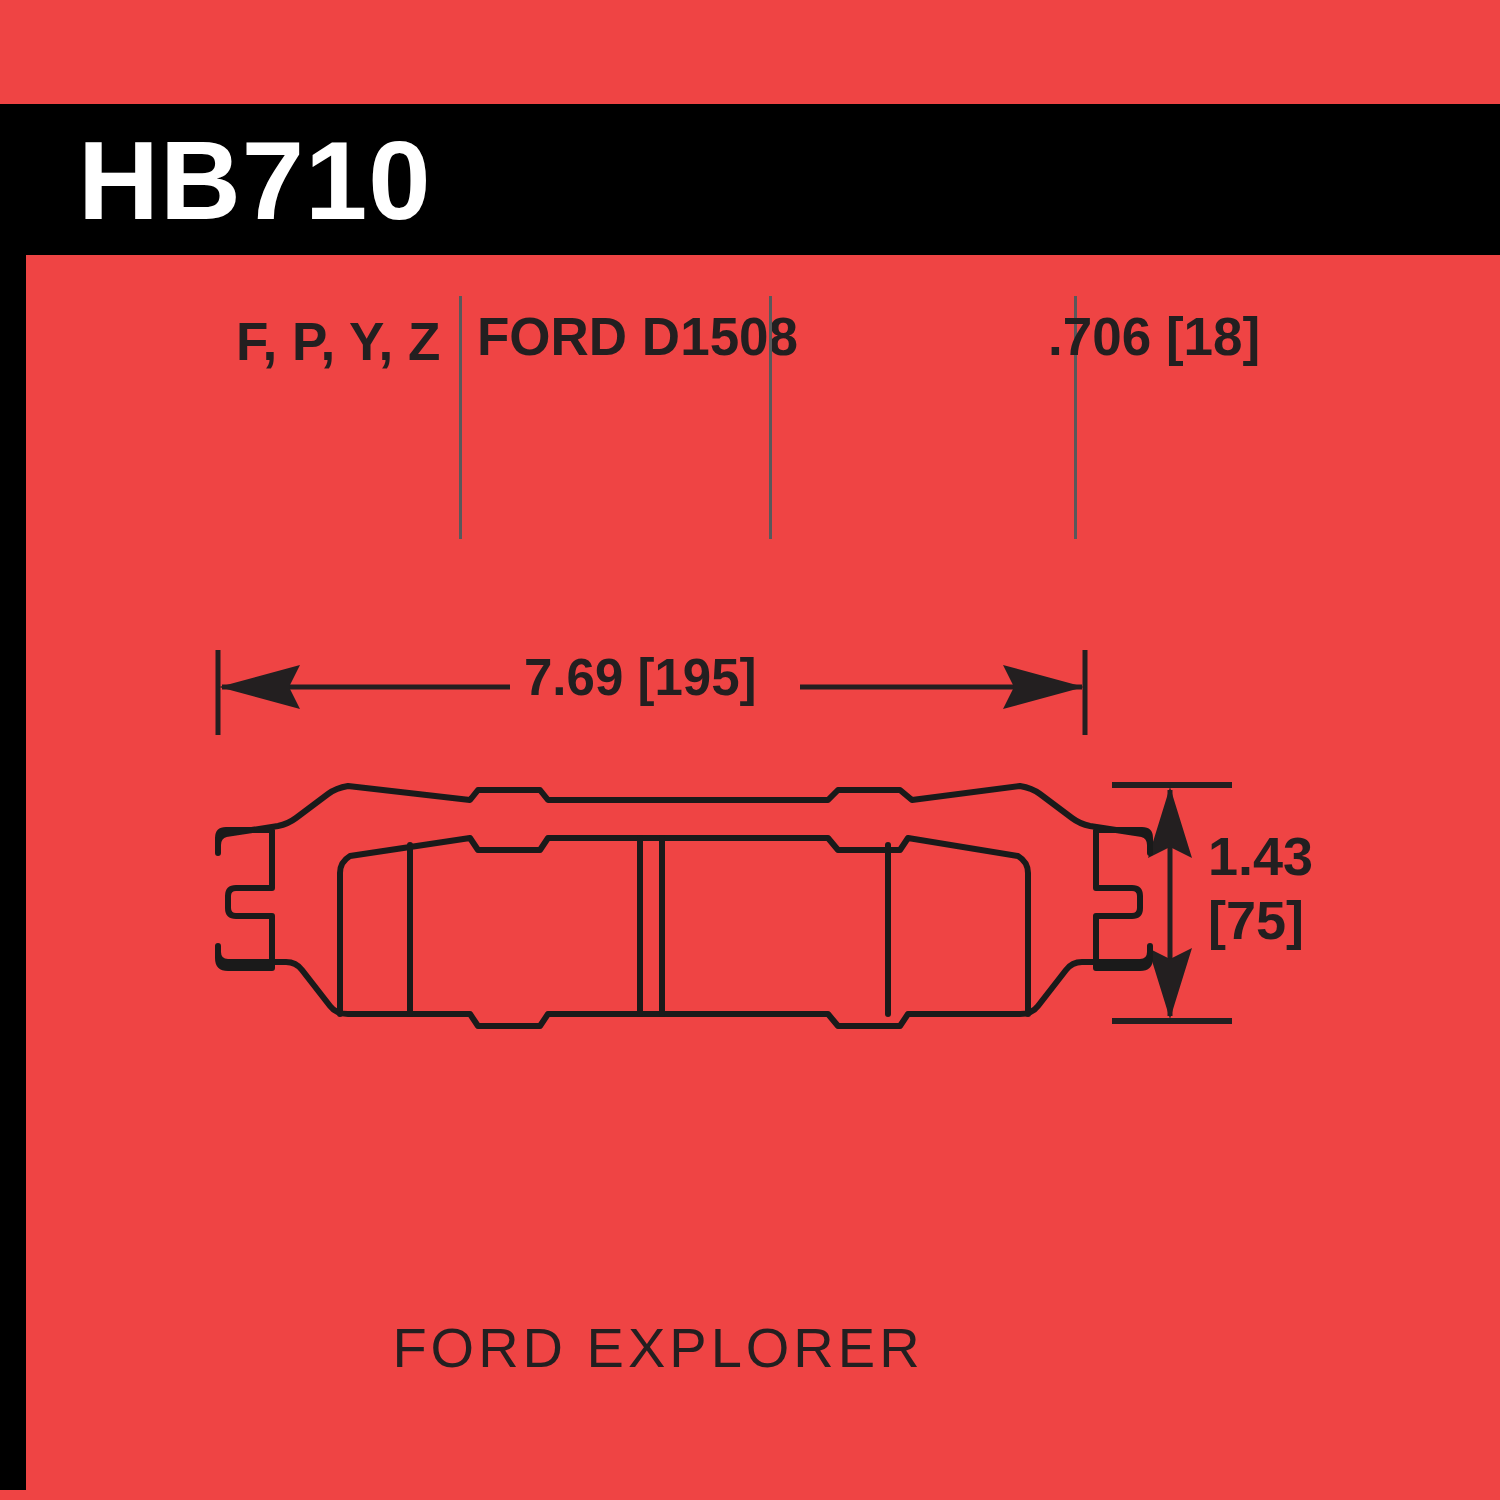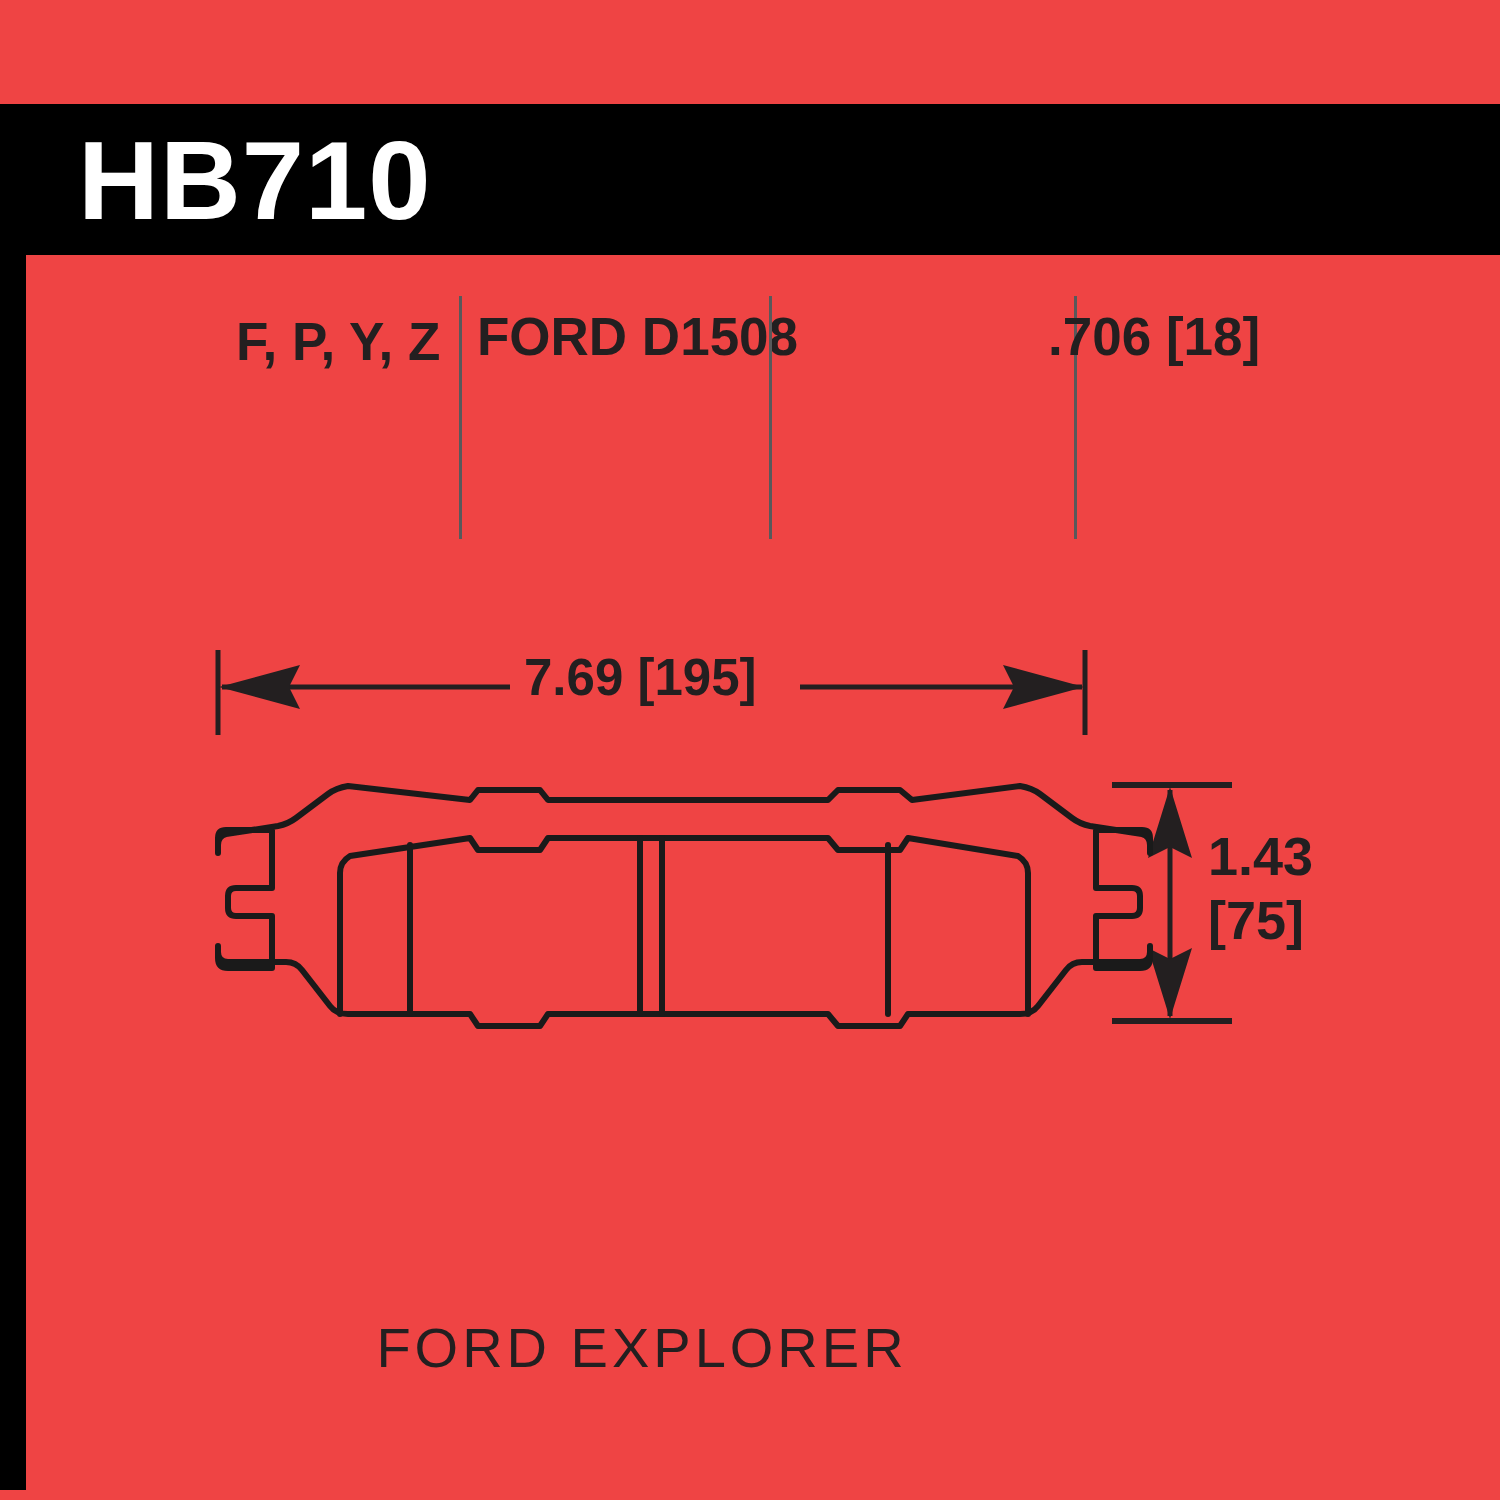--- a/index.html
+++ b/index.html
@@ -96,21 +96,21 @@
     font-size: 54px;
     font-weight: bold;
     color: #231f20;
     line-height: 64px;
     white-space: nowrap;
   }
 
   
   #vehicle-label {
     position: absolute;
-    left: 0px;
+    left: 16px;
     top: 1315px;
     width: 1284px;
     text-align: center;
     font-size: 56px;
     font-weight: normal;
     color: #231f20;
     letter-spacing: 4px;
     white-space: nowrap;
   }
 

